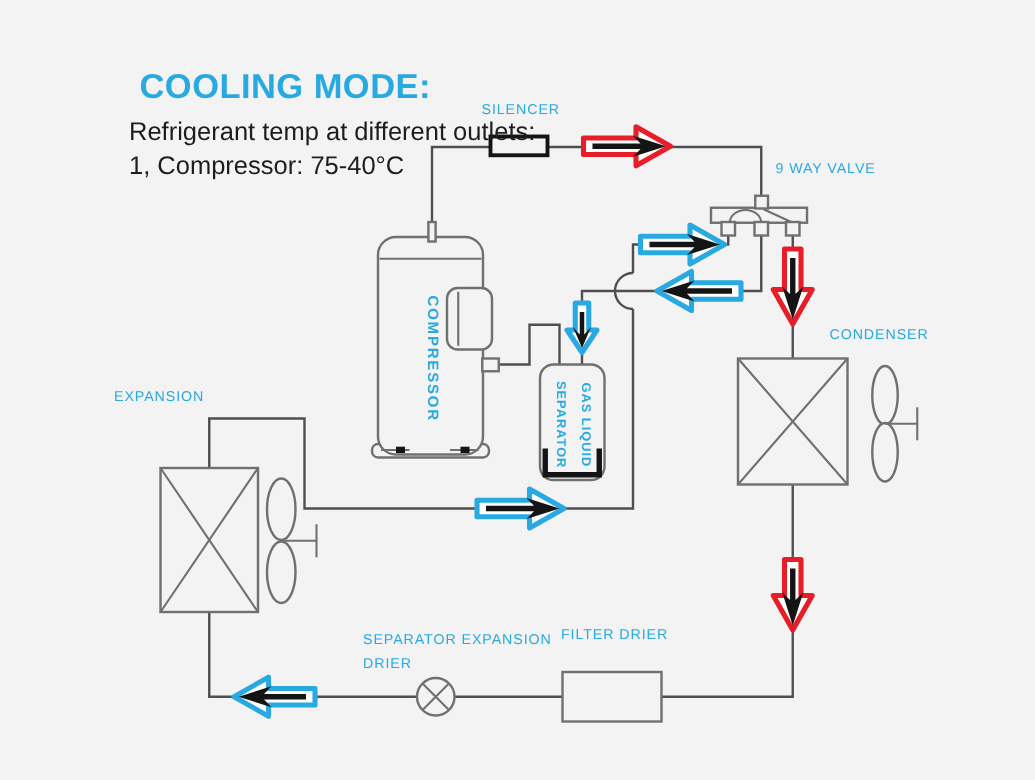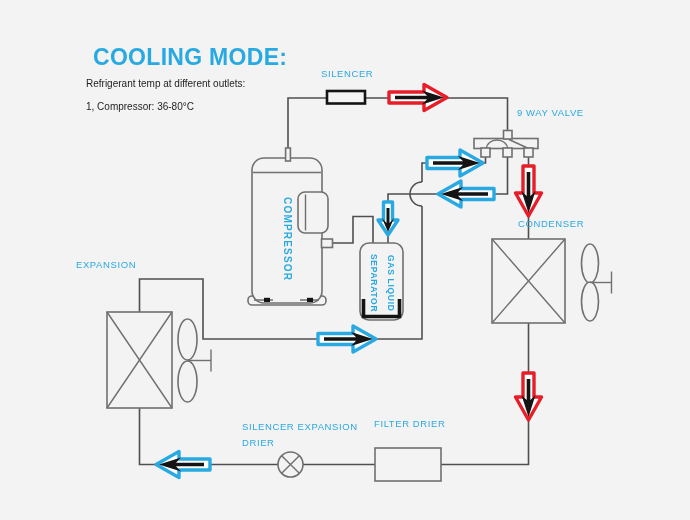--- a/index.html
+++ b/index.html
@@ -13,21 +13,21 @@
   .ink-fill{fill:var(--ink-black,#141414);}
   .arrow-outline{fill:#fff;stroke-linejoin:round;stroke-width:3.4;}
   .arrow-outline.red{stroke:var(--accent-red,#e71e29);}
   .arrow-outline.blue{stroke:var(--accent-blue,#29a9e1);}
   .arrow-inner{fill:var(--ink-black,#141414);}
   .lbl{position:absolute;font-weight:400;font-size:9.5px;letter-spacing:.6px;color:var(--accent-blue,#29a9e1);white-space:nowrap;}
   .v-label{position:absolute;writing-mode:vertical-rl;text-align:center;font-weight:700;
            color:var(--accent-blue,#29a9e1);white-space:normal;}
   .title{position:absolute;left:93px;top:44px;font-size:23px;font-weight:700;letter-spacing:.3px;
          color:var(--accent-blue,#29a9e1);}
-  .note{position:absolute;left:86px;width:300px;height:23px;font-size:10px;color:var(--text-black,#1d1d1f);}
+  .note{position:absolute;left:86px;width:300px;height:23px;font-size:17px;color:var(--text-black,#1d1d1f);}
 </style>
 </head>
 <body>
 
 <div class="stage">
 
   <svg id="diagram-svg" width="690" height="520" viewBox="0 0 690 520">
 
     <g>
       <path class="pipe" d="M288,150 V98 H507.5 V131"></path>
@@ -136,25 +136,25 @@
         <path d="M6,-1.8 H38 L33,-7 L55,0 L33,7 L38,1.8 H6 Z" class="arrow-inner"></path>
       </g>
       <g transform="translate(210,464.5) rotate(180)">
         <path d="M0,-5.5 H31 V-13 L54,0 L31,13 V5.5 H0 Z" class="arrow-outline blue"></path>
         <path d="M6,-1.8 H34 L29,-7 L51,0 L29,7 L34,1.8 H6 Z" class="arrow-inner"></path>
       </g>
     </svg>
 
   <div class="title">COOLING MODE:</div>
   <div class="note" style="top:78px">Refrigerant temp at different outlets:</div>
-  <div class="note" style="top:101px">1, Compressor: 36-80°C</div>
+  <div class="note" style="top:101px">1, Compressor: 75-40°C</div>
 
   <div class="lbl" style="left:321px;top:68px">SILENCER</div>
   <div class="lbl" style="left:517px;top:107px">9 WAY VALVE</div>
-  <div class="lbl" style="left:518px;top:218px">CONDENSER</div>
+  <div class="lbl" style="left:553px;top:218px">CONDENSER</div>
   <div class="lbl" style="left:76px;top:259px">EXPANSION</div>
-  <div class="lbl" style="left:242px;top:421px">SILENCER EXPANSION</div>
+  <div class="lbl" style="left:242px;top:421px">SEPARATOR EXPANSION</div>
   <div class="lbl" style="left:242px;top:437px">DRIER</div>
   <div class="lbl" style="left:374px;top:418px">FILTER DRIER</div>
 
   <div class="v-label" style="left:278px;top:178px;width:18px;height:122px;font-size:10px;letter-spacing:1.2px;line-height:18px">COMPRESSOR</div>
   <div class="v-label" style="left:359px;top:247px;width:40px;height:72px;font-size:8.5px;letter-spacing:.7px;line-height:17px">GAS LIQUID SEPARATOR</div>
 </div>
 
 </body></html>

